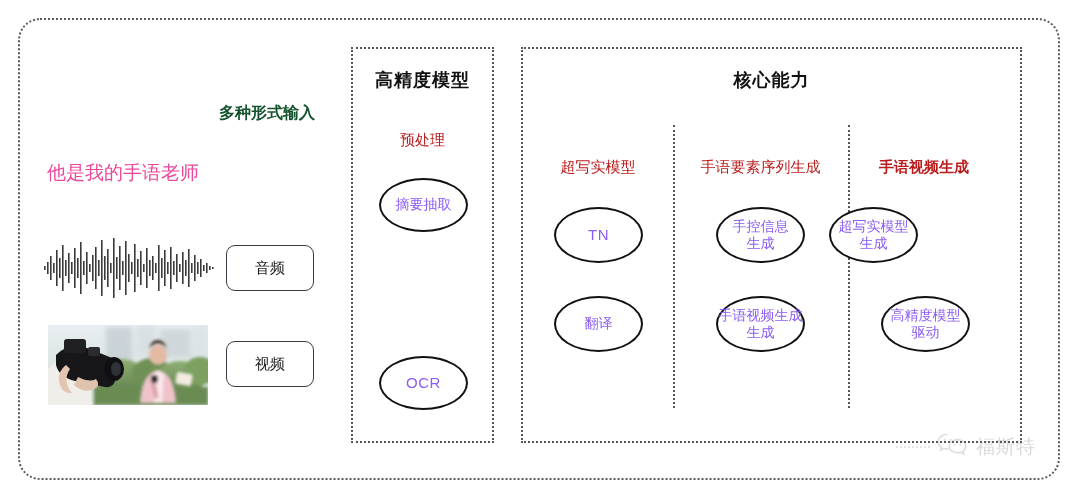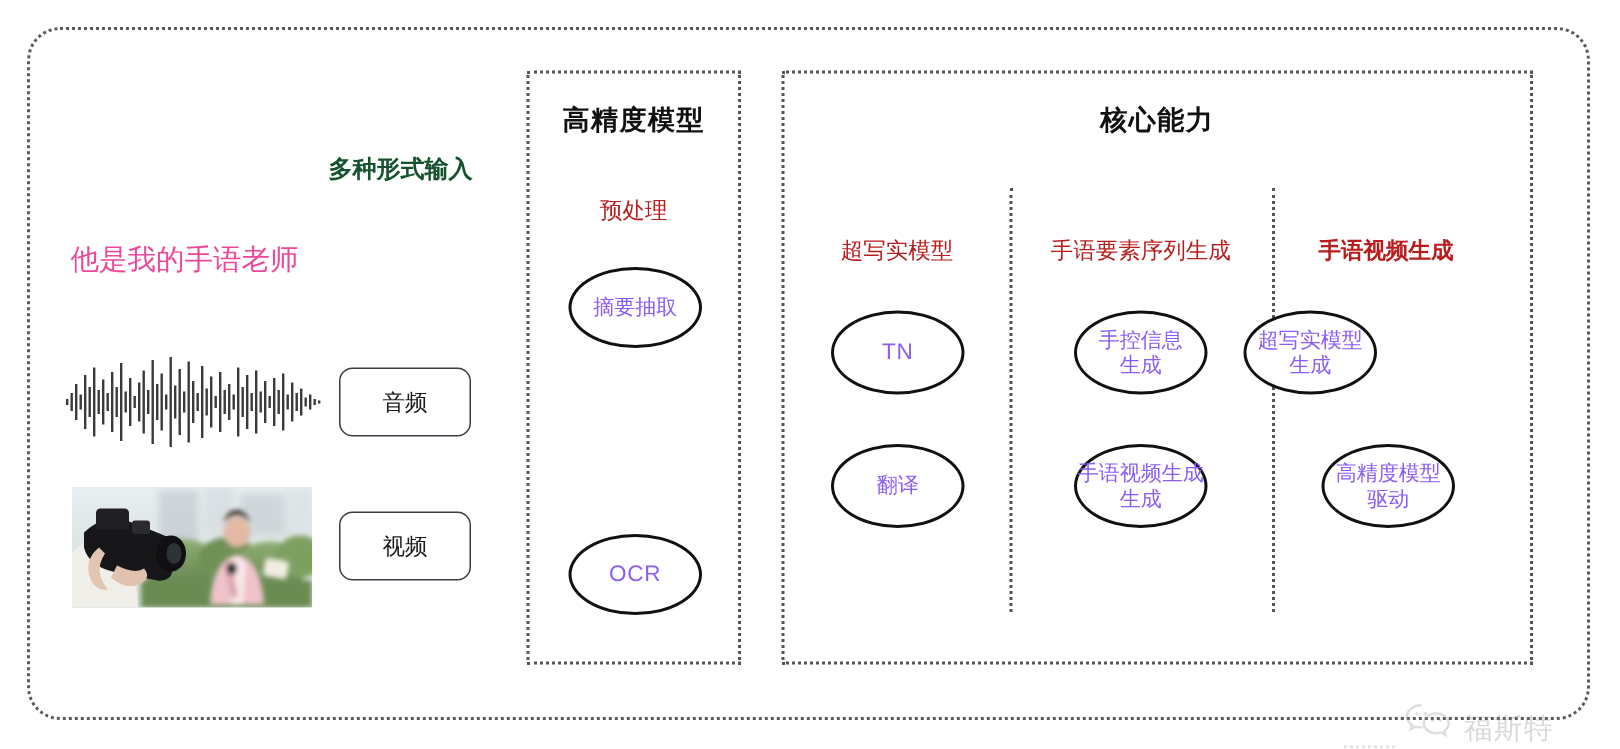--- a/index.html
+++ b/index.html
@@ -119,24 +119,23 @@
     position: absolute;
     overflow: hidden;
     background: #cfd6d2;
   }
   .thumb svg { display: block; }
 
   
   .watermark {
     position: absolute;
     display: flex;
-    align-items: flex-end;
+    align-items: center;
     gap: 6px;
     opacity: .33;
-    margin-top: 36px;
   }
   .watermark-text {
     font-size: 19px;
     color: #8d8d8d;
     letter-spacing: 1px;
     white-space: nowrap;
   }
   .wm-dots {
     width: 34px;
     height: 0;

